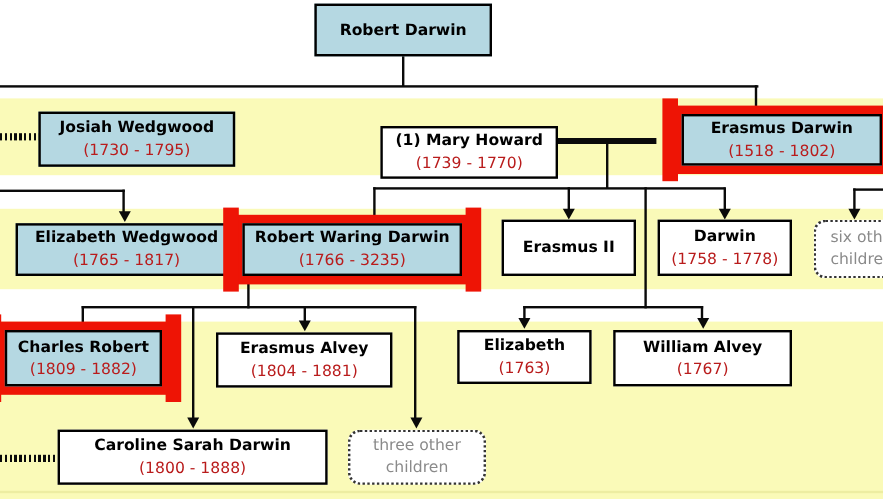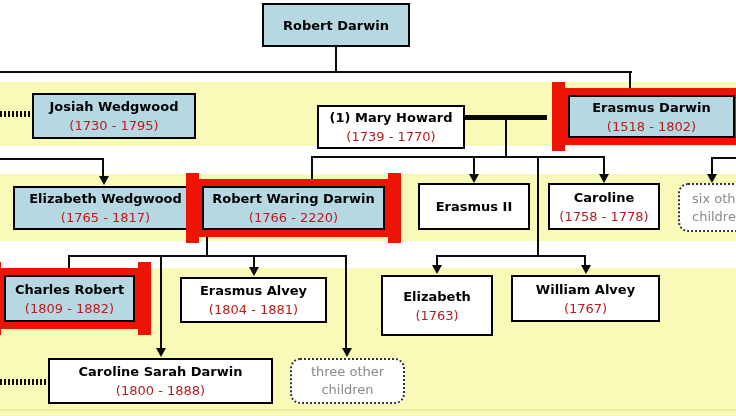--- a/index.html
+++ b/index.html
@@ -104,47 +104,47 @@
     <div class="dt">(1518 - 1802)</div>
   </div>
 
   <div class="node blue" style="left:13px;top:186px;width:185px;height:44px">
     <div class="nm">Elizabeth Wedgwood</div>
     <div class="dt">(1765 - 1817)</div>
   </div>
 
   <div class="node blue hl" style="left:202px;top:186px;width:183px;height:44px">
     <div class="nm">Robert Waring Darwin</div>
-    <div class="dt">(1766 - 2220)</div>
+    <div class="dt">(1766 - 3235)</div>
   </div>
 
   <div class="node" style="left:418px;top:183px;width:112px;height:47px">
     <div class="nm">Erasmus II</div>
   </div>
 
   <div class="node" style="left:548px;top:183px;width:112px;height:47px">
-    <div class="nm">Caroline</div>
+    <div class="nm">Darwin</div>
     <div class="dt">(1758 - 1778)</div>
   </div>
 
   <div class="node dotted left-text" style="left:678px;top:183px;width:100px;height:49px">
     <div class="gl">six other children</div>
   </div>
 
   <div class="node blue hl" style="left:4px;top:275px;width:131px;height:47px">
     <div class="nm">Charles Robert</div>
     <div class="dt">(1809 - 1882)</div>
   </div>
 
   <div class="node" style="left:180px;top:277px;width:147px;height:46px">
     <div class="nm">Erasmus Alvey</div>
     <div class="dt">(1804 - 1881)</div>
   </div>
 
-  <div class="node" style="left:381px;top:275px;width:112px;height:61px">
+  <div class="node" style="left:381px;top:275px;width:112px;height:45px">
     <div class="nm">Elizabeth</div>
     <div class="dt">(1763)</div>
   </div>
 
   <div class="node" style="left:511px;top:275px;width:149px;height:47px">
     <div class="nm">William Alvey</div>
     <div class="dt">(1767)</div>
   </div>
 
   <div class="node" style="left:48px;top:358px;width:225px;height:46px">

